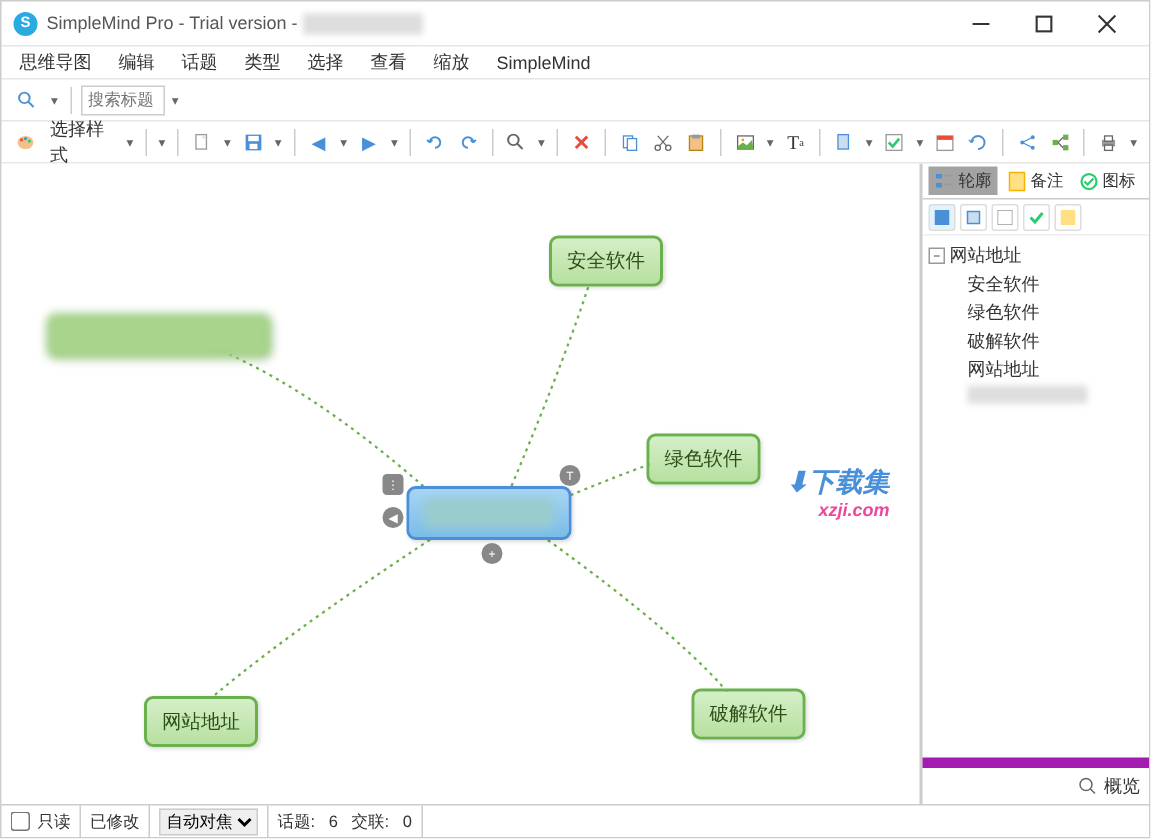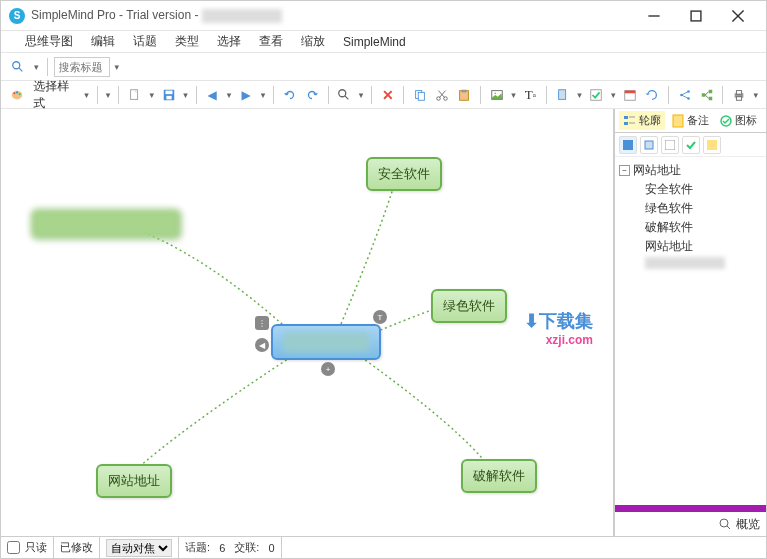--- a/index.html
+++ b/index.html
@@ -8,21 +8,21 @@
 
 
 .titlebar { height: 30px; display: flex; align-items: center; padding: 0 8px; border-bottom: 1px solid #e5e5e5; }
 .titlebar .app-icon { width: 16px; height: 16px; border-radius: 50%; background: #29abe2; margin-right: 6px; display: inline-flex; align-items:center; justify-content:center; color:#fff; font-size:10px; font-weight:bold; }
 .titlebar .title { flex: 1; font-size: 12px; color: #555; }
 .titlebar .blur { display:inline-block; width:80px; height:14px; background:#ddd; filter:blur(2px); vertical-align:middle; }
 .winbtns { display: flex; gap: 2px; }
 .winbtn { width: 40px; height: 28px; display:flex; align-items:center; justify-content:center; cursor: pointer; }
 
 
-.menubar { height: 22px; display: flex; align-items: center; padding: 0 18px; border-bottom: 1px solid #e5e5e5; gap: 6px; }
+.menubar { height: 22px; display: flex; align-items: center; padding: 0 6px; border-bottom: 1px solid #e5e5e5; gap: 6px; }
 .menubar span { padding: 2px 6px; cursor: pointer; }
 
 
 .toolbar { height: 28px; display: flex; align-items: center; padding: 0 6px; border-bottom: 1px solid #e5e5e5; gap: 3px; }
 .tb-sep { width: 1px; height: 18px; background: #ccc; margin: 0 3px; }
 .tb-btn { width: 22px; height: 22px; display:flex; align-items:center; justify-content:center; border-radius:2px; cursor:pointer; }
 .search-input { width: 56px; height: 20px; border: 1px solid #ccc; padding: 0 4px; font-size: 11px; }
 .style-label { font-size: 12px; padding: 0 4px; cursor:pointer; }
 .dd { font-size: 9px; color:#666; padding:0 2px; cursor:pointer; }
 
@@ -32,29 +32,29 @@
 .canvas-svg { position: absolute; inset: 0; width: 100%; height: 100%; }
 
 
 .node { position: absolute; border: 2px solid #6ab04c; background: linear-gradient(#d4efc8,#b8e0a0); border-radius: 6px; padding: 6px 10px; font-size: 13px; color: #2d5016; box-shadow: 1px 1px 3px rgba(0,0,0,0.15); white-space: nowrap; cursor: move; }
 .node.center { border: 2px solid #4a90d9; background: linear-gradient(#a8d5f5,#7bbce8); width: 110px; height: 36px; }
 .node.blurred { filter: blur(3px); background: #a8d48c; border-color:#8bc470; width:150px; height:30px; }
 .center-blur { filter: blur(3px); background:#9cc; width:100%; height:100%; border-radius:4px; }
 .node-handle { position: absolute; width: 14px; height: 14px; background: #888; border-radius: 3px; display:flex; align-items:center; justify-content:center; color:#fff; font-size:8px; cursor:pointer; }
 
 
-.watermark { position: absolute; right: 20px; top: 200px; font-size: 18px; font-weight: bold; color: #4a90d9; pointer-events:none; }
+.watermark { position: absolute; right: 20px; top: 200px; font-size: 18px; font-weight: bold; color: #4a90d9; pointer-events:none;font-style:italic; }
 .watermark .arrow { color:#4a90d9; }
 .watermark .sub { font-size: 12px; color: #ec4899; display:block; text-align:right; }
 
 
 .rightpanel { width: 152px; display: flex; flex-direction: column; border-left: 1px solid #ccc; }
 .panel-tabs { height: 24px; display: flex; align-items: center; border-bottom: 1px solid #ccc; gap: 2px; padding: 0 4px; font-size: 11px; }
 .panel-tab { display:flex; align-items:center; gap:2px; padding: 2px 4px; cursor:pointer; }
-.panel-tab.active { background: #fef9c3; }
+.panel-tab.active { background: #a3a3a3; }
 .panel-tb { height: 24px; display:flex; align-items:center; gap:3px; padding:0 4px; border-bottom:1px solid #eee; }
 .panel-tb .tb-btn { width:18px; height:18px; border:1px solid #ddd; }
 .tree { flex: 1; padding: 4px; overflow: auto; font-size: 12px; }
 .tree-row { display: flex; align-items: center; padding: 1px 0; cursor:pointer; }
 .tree-indent { display:inline-block; }
 .tree-exp { width: 11px; height: 11px; border: 1px solid #999; display:inline-flex; align-items:center; justify-content:center; font-size:8px; margin-right:3px; background:#fff; cursor:pointer; }
 .tree-blur { display:inline-block; width:80px; height:12px; background:#ddd; filter:blur(2px); }
 .preview-btn { height: 24px; border-top:7px solid #a21caf; display:flex; align-items:center; justify-content:flex-end; gap:4px; padding:12px 6px; cursor:pointer; }
 
 

